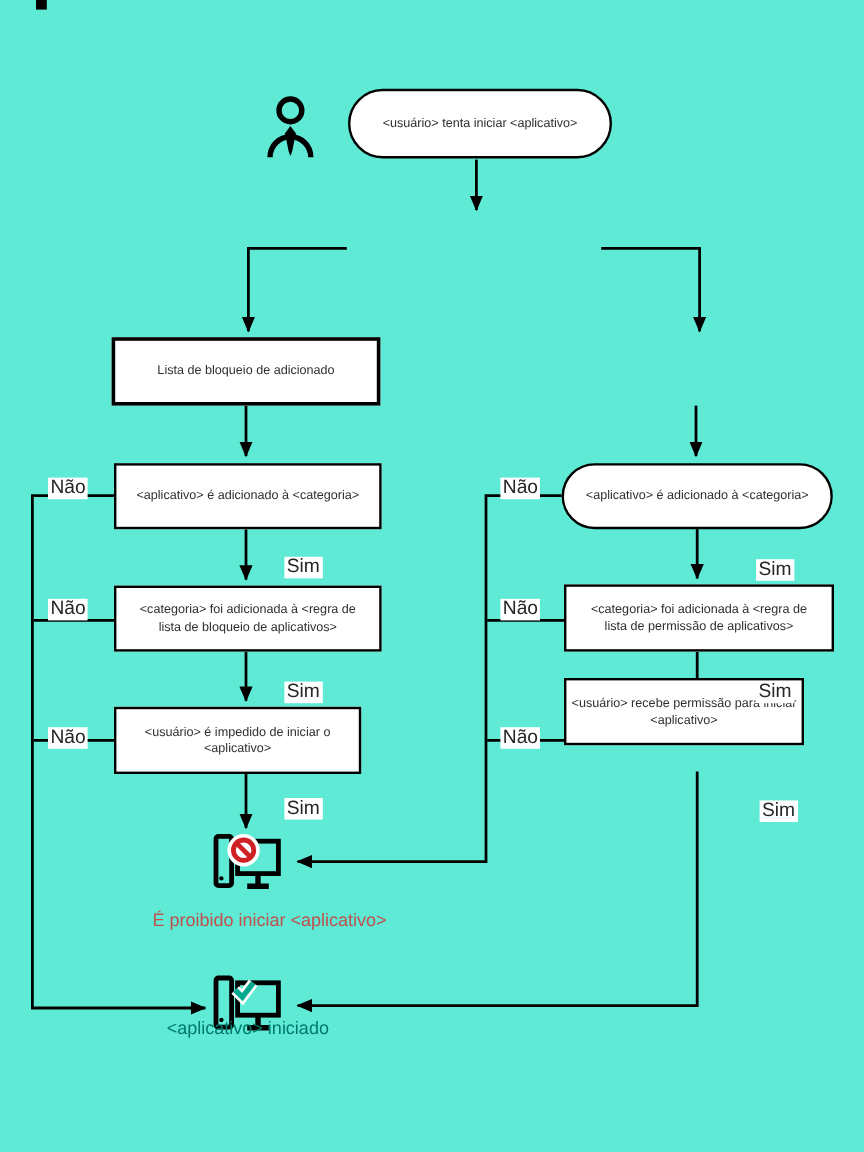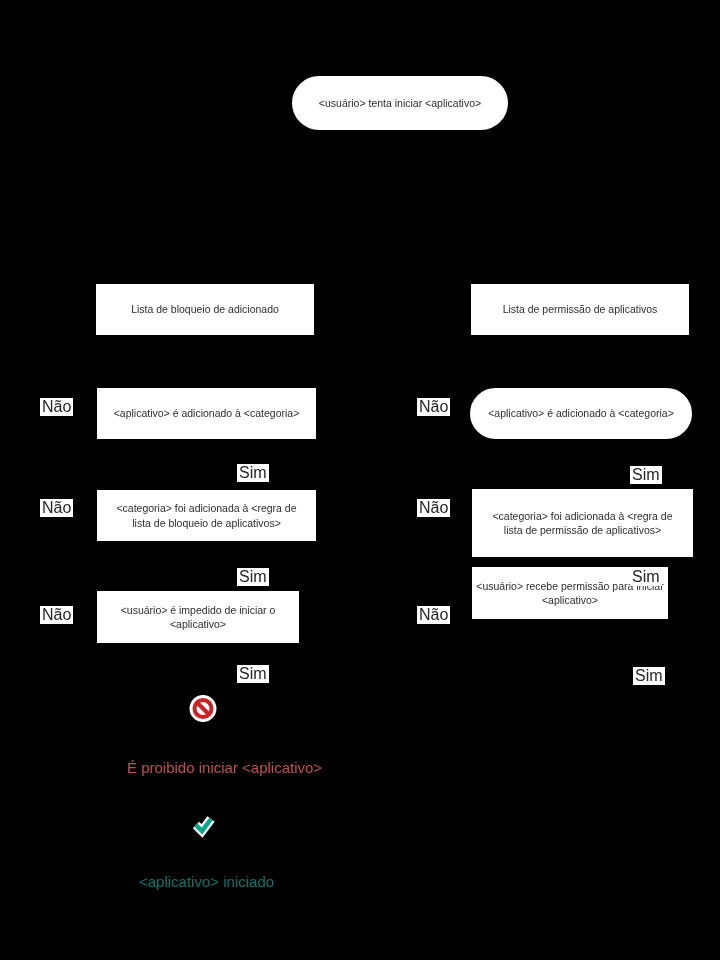--- a/index.html
+++ b/index.html
@@ -1,17 +1,17 @@
 <!DOCTYPE html>
 <html><head>
 <meta charset="utf-8">
 <style>
   html,body{margin:0;padding:0;background:#ffffff;}
   #stage{
-    position:relative;width:720px;height:960px;background:#000000;
+    position:relative;width:720px;height:960px;background:#5eead4;
     font-family:"Liberation Sans","DejaVu Sans",sans-serif;overflow:hidden;
   }
   #wires{position:absolute;left:0;top:0;width:720px;height:960px;}
   .node{
     position:absolute;display:flex;align-items:center;justify-content:center;
     text-align:center;background:#ffffff;color:#2f2f2f;font-size:10.5px;
     line-height:1.35;box-sizing:border-box;border:2.5px solid #000;
   }
   .node .inner{display:block;max-width:200px;}
   .thick{border-width:3px;}
@@ -71,37 +71,34 @@
 
   <div class="node stadium" style="left:290px;top:74px;width:220px;height:58px;">
     <span class="inner">&lt;usuário&gt; tenta iniciar &lt;aplicativo&gt;</span>
   </div>
 
 
   <div class="node thick" style="left:93px;top:281px;width:224px;height:57px;">
     <span class="inner">Lista de bloqueio de adicionado</span>
   </div>
 
-  <div class="node thick" style="left:468px;top:281px;width:224px;height:57px;">
-    <span class="inner">Lista de permissão de aplicativos</span>
-  </div>
 
   <div class="node" style="left:95px;top:386px;width:223px;height:55px;">
     <span class="inner">&lt;aplicativo&gt; é adicionado à &lt;categoria&gt;</span>
   </div>
 
   <div class="node stadium" style="left:468px;top:386px;width:226px;height:55px;">
     <span class="inner">&lt;aplicativo&gt; é adicionado à &lt;categoria&gt;</span>
   </div>
 
   <div class="node" style="left:95px;top:488px;width:223px;height:55px;">
     <span class="inner">&lt;categoria&gt; foi adicionada à &lt;regra de lista de bloqueio de aplicativos&gt;</span>
   </div>
 
-  <div class="node" style="left:470px;top:487px;width:225px;height:72px;">
+  <div class="node" style="left:470px;top:487px;width:225px;height:56px;">
     <span class="inner">&lt;categoria&gt; foi adicionada à &lt;regra de lista de permissão de aplicativos&gt;</span>
   </div>
 
   <div class="node" style="left:95px;top:589px;width:206px;height:56px;align-items:center;">
     <span class="inner">&lt;usuário&gt; é impedido de iniciar o &lt;aplicativo&gt;</span>
   </div>
 
   <div class="node" style="left:470px;top:565px;width:200px;height:56px;">
     <span class="inner">&lt;usuário&gt; recebe permissão para iniciar &lt;aplicativo&gt;</span>
   </div>
@@ -140,15 +137,15 @@
       <rect x="3" y="3" width="13" height="41" rx="2" fill="none" stroke="#000" stroke-width="4"></rect>
       <circle cx="7.5" cy="38" r="1.8" fill="#000"></circle>
       <rect x="21" y="7" width="34" height="27" fill="none" stroke="#000" stroke-width="4"></rect>
       <line x1="38" y1="34" x2="38" y2="43" stroke="#000" stroke-width="4.5"></line>
       <line x1="29" y1="44.5" x2="47" y2="44.5" stroke="#000" stroke-width="4.5"></line>
       <path d="M19,13 L25,19 L34,7" fill="none" stroke="#fff" stroke-width="9"></path>
       <path d="M19,13 L25,19 L34,7" fill="none" stroke="#00a88e" stroke-width="4.5"></path>
     </svg>
   </div>
 
-  <div class="caption teal" style="left:139px;top:873px;text-align:center;">&lt;aplicativo&gt; iniciado</div>
+  <div class="caption teal" style="left:139px;top:849px;text-align:center;">&lt;aplicativo&gt; iniciado</div>
 
 </div>
 
 </body></html>

